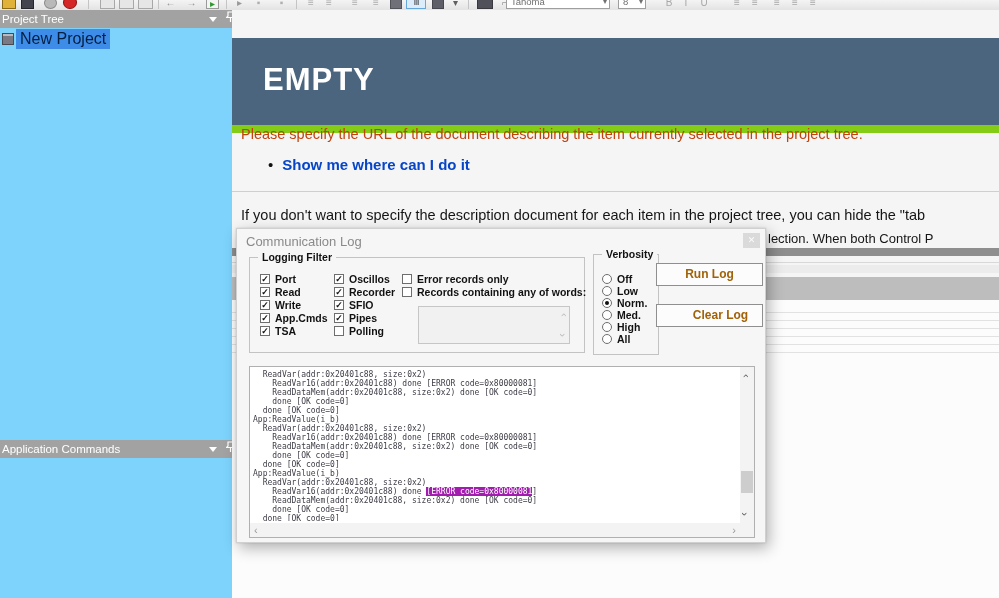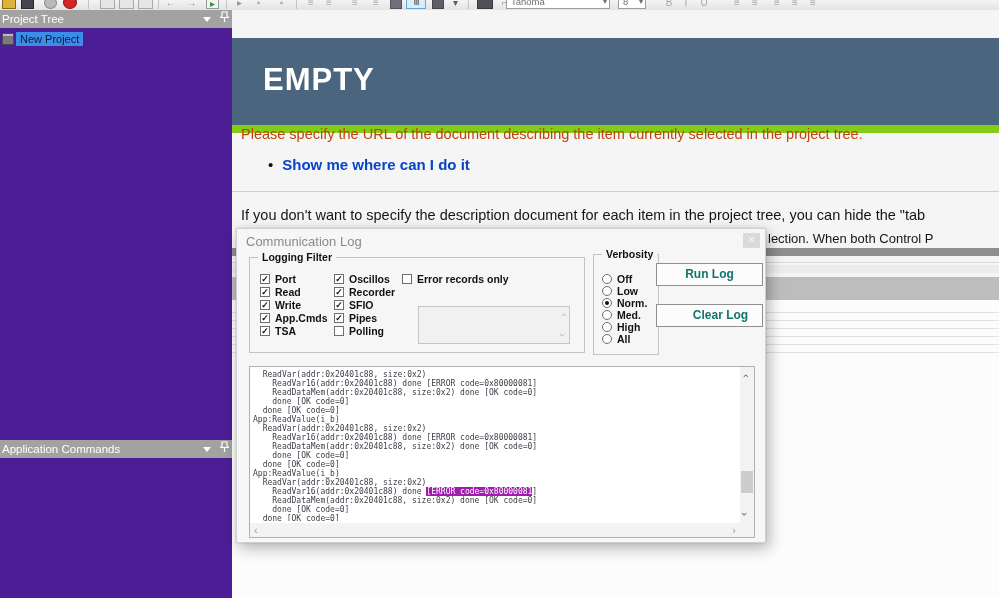--- a/index.html
+++ b/index.html
@@ -12,31 +12,31 @@
   .tb-icon{position:absolute;bottom:1px;height:12px;line-height:12px;text-align:center;
            font-size:10px;box-sizing:border-box;overflow:hidden;}
   .tb-combo{position:absolute;bottom:1px;height:16px;background:#fff;border:1px solid #9e9e9e;
             box-sizing:border-box;font-size:9.5px;line-height:15px;color:#707070;
             padding:0 14px 0 4px;white-space:nowrap;}
   .combo-caret{position:absolute;right:2px;bottom:2px;font-size:8px;line-height:8px;color:#707070;}
   #fontCombo{left:506px;width:104px;}
   #sizeCombo{left:618px;width:28px;}
 
   
-  .left-panel{position:absolute;left:0;top:10px;width:258px;height:588px;background:#4c1d95;
-              border-right:7px solid #a21caf;box-sizing:border-box;}
+  .left-panel{position:absolute;left:0;top:10px;width:258px;height:588px;background:#7dd3fc;
+              border-right:1px solid #a21caf;box-sizing:border-box;}
   .dock-header{position:absolute;left:0;width:100%;height:18px;background:#a2a2a2;color:#fff;
                font-size:11.5px;line-height:18px;padding-left:2px;box-sizing:border-box;}
   #projectTreeHeader{top:0;}
   #appCommandsHeader{top:430px;}
   .hdr-icons{position:absolute;right:5px;top:0;height:18px;display:flex;align-items:center;gap:9px;}
   .hdr-caret{width:0;height:0;border:4px solid transparent;border-top:5px solid #fff;margin-top:5px;}
   .hdr-close{font-size:10px;color:#fff;line-height:18px;}
   .tree{position:absolute;top:18px;left:0;right:1px;}
-  .tree-row{display:flex;align-items:center;height:16px;margin:3px 10px 0 2px;font-size:11px;}
+  .tree-row{display:flex;align-items:center;height:16px;margin:3px 10px 0 2px;font-size:16px;}
   .tree-icon{width:10px;height:10px;background:#7a7a84;border:1px solid #4a4a52;
              box-shadow:inset 0 2px 0 #b9b9c1;margin-right:2px;flex:0 0 auto;}
   .tree-label{background:#3d8de8;color:#001f40;padding:1px 4px;}
 
   
   .main{position:absolute;left:232px;top:10px;width:767px;height:588px;background:#f5f5f5;overflow:hidden;}
   .banner{position:absolute;left:0;top:12px;width:767px;height:87px;background:#4a657d;
           border-bottom:8px solid #84cc16;margin-top:16px;}
   .banner-title{position:absolute;left:31px;top:24px;font-size:31px;font-weight:700;color:#fff;letter-spacing:1px;}
   .intro{position:absolute;left:9px;top:116px;font-size:14.5px;color:#c2410c;width:750px;}
@@ -79,21 +79,21 @@
                  border-radius:50%;background:#111;}
   #vbList{position:absolute;left:8px;top:18px;}
   #wordsBox{position:absolute;left:168px;top:48px;width:152px;height:38px;background:#f1f1f1;
             border:1px solid #c6c6c6;box-sizing:border-box;}
   .chev{display:inline-block;color:#bdbdbd;font-size:11px;line-height:10px;}
   .chev-up{transform:rotate(-90deg);} .chev-down{transform:rotate(90deg);}
   #wordsBox .chev-up{position:absolute;right:4px;top:3px;}
   #wordsBox .chev-down{position:absolute;right:4px;bottom:3px;}
   .dlg-btn{position:absolute;left:419px;width:107px;height:23px;background:#fcfcfc;
            border:1px solid #8f8f8f;box-sizing:border-box;font-size:12px;font-weight:700;
-           color:#0f766e;text-align:center;line-height:21px;font-family:"Liberation Sans",sans-serif;}
+           color:#a16207;text-align:center;line-height:21px;font-family:"Liberation Sans",sans-serif;}
   #runBtn{top:34px;} #clearBtn{top:75px;padding-left:22px;}
 
   .log{position:absolute;left:12px;top:137px;width:506px;height:172px;background:#fff;
        border:1px solid #b0b0b0;box-sizing:border-box;}
   .log-text{position:absolute;left:3px;top:3px;right:16px;bottom:16px;overflow:hidden;
             font-family:"DejaVu Sans Mono",monospace;font-size:8px;line-height:9px;color:#40404a;}
   .log-line{white-space:pre;}
   .hl{background:#a21caf;color:#fff;}
   .vscroll{position:absolute;right:0;top:0;width:14px;bottom:14px;background:#f3f3f3;}
   .vscroll .chev-up{position:absolute;left:3px;top:4px;color:#606060;}
@@ -260,20 +260,24 @@
         <div class="check-row">
           <span class="cb"></span>
           <span>Polling</span>
         </div>
       </div>
     <div class="cb-col" id="lfCol3">
         <div class="check-row">
           <span class="cb"></span>
           <span>Error records only</span>
         </div>
+        <div class="check-row">
+          <span class="cb"></span>
+          <span>Records containing any of words:</span>
+        </div>
       </div>
     <div id="wordsBox">
       <span></span>
       <span class="chev chev-up">›</span>
       <span class="chev chev-down">›</span>
     </div>
   </div>
 
   <div class="group" id="vbGroup">
     <span class="group-label">Verbosity</span>

